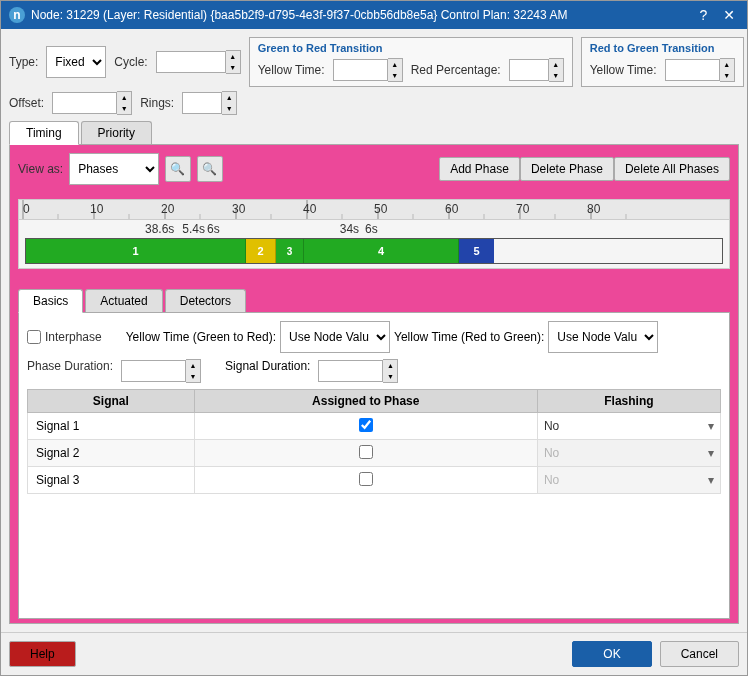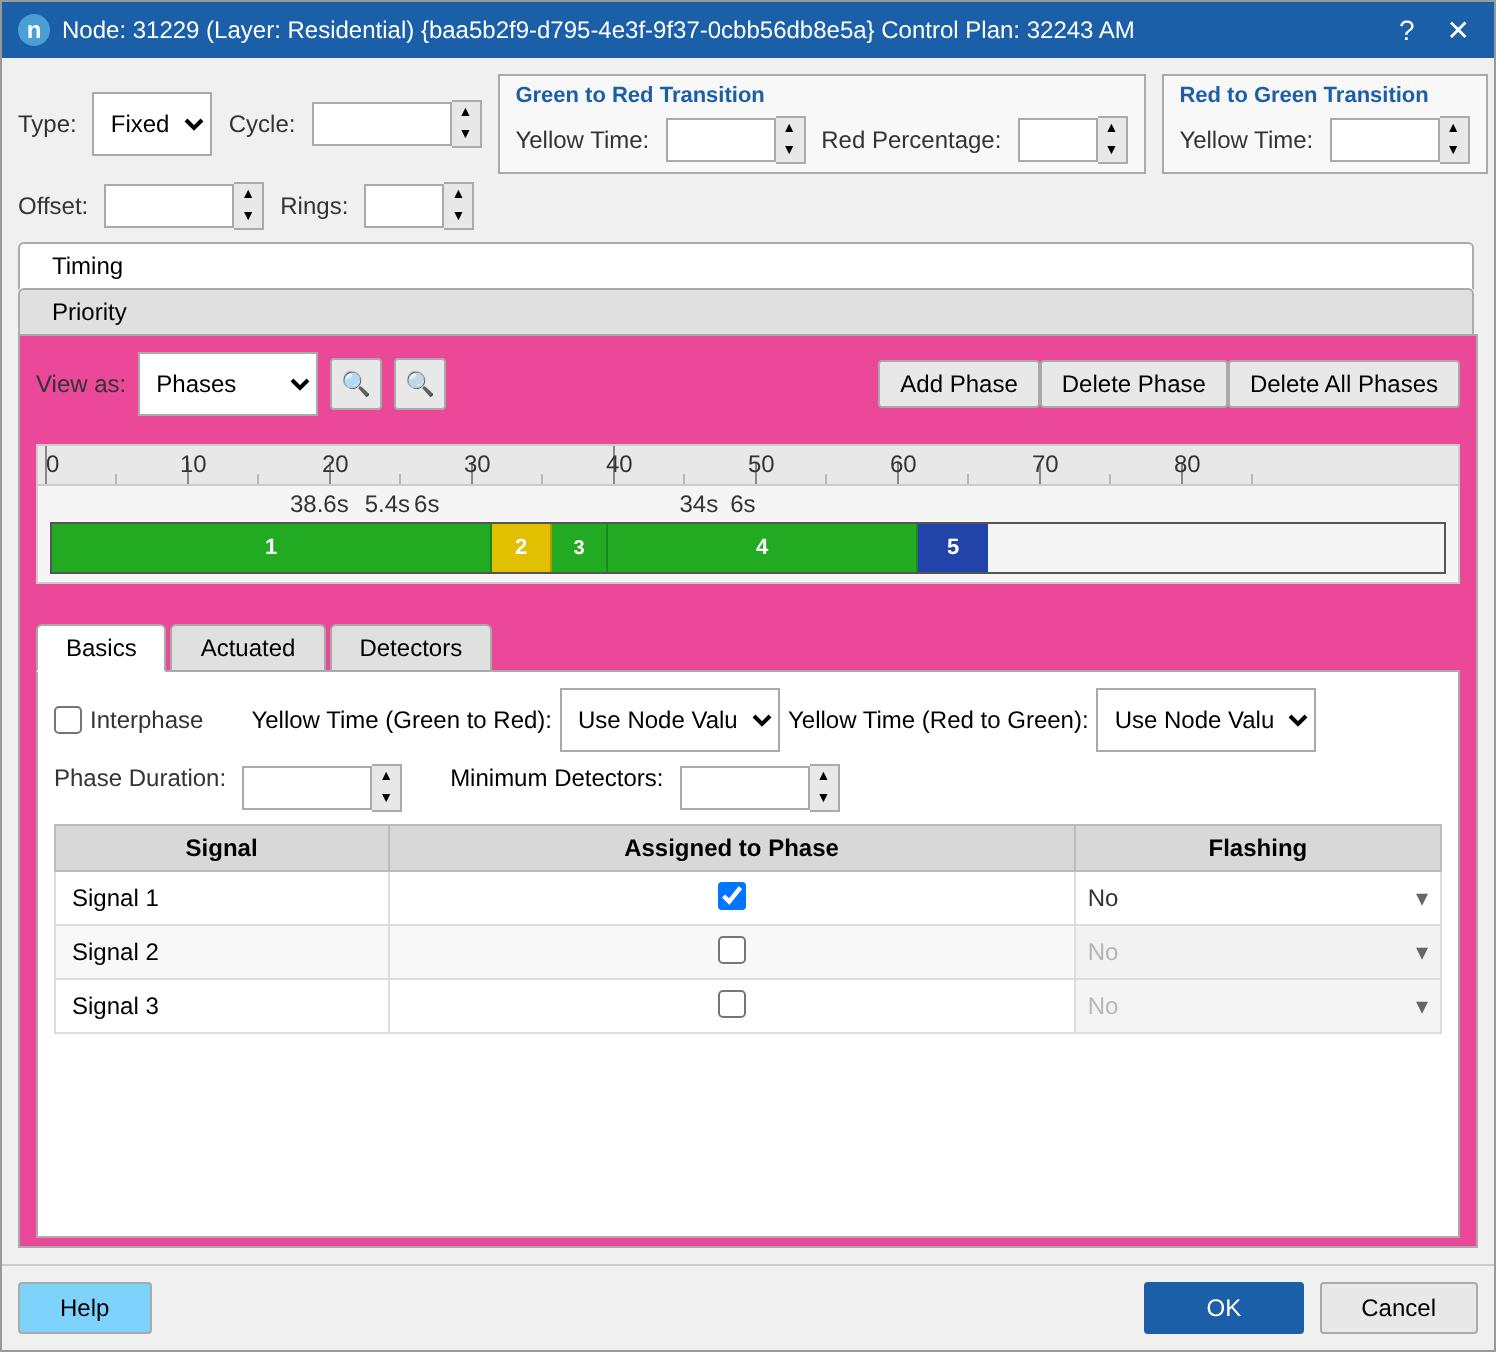--- a/index.html
+++ b/index.html
@@ -15,21 +15,21 @@
     .row { display: flex; align-items: center; gap: 8px; }
     label { color: #333; white-space: nowrap; }
     select, input[type="text"] { border: 1px solid #aaa; background: white; padding: 2px 4px; height: 32px; }
     .spinner { display: flex; align-items: center; }
     .spinner input { width: 70px; height: 22px; border: 1px solid #aaa; padding: 2px 4px; background: white; }
     .spinner-btns { display: flex; flex-direction: column; border: 1px solid #aaa; border-left: none; }
     .spinner-btn { width: 14px; height: 11px; background: #e8e8e8; border: none; cursor: pointer; font-size: 7px; display: flex; align-items: center; justify-content: center; line-height: 1; }
     .transition-group { border: 1px solid #aaa; padding: 6px 8px; background: #f8f8f8; }
     .transition-title { color: #1a5fa8; font-weight: bold; margin-bottom: 4px; font-size: 11px; }
     .tabs-area { display: flex; flex-direction: column; flex: 1; }
-    .tab-row { display: flex; border-bottom: 1px solid #aaa; flex-direction: column; }
+    .tab-row { display: flex; border-bottom: 1px solid #aaa; }
     .tab { padding: 4px 16px; border: 1px solid #aaa; border-bottom: none; background: #e0e0e0; cursor: pointer; margin-right: 2px; border-radius: 3px 3px 0 0; }
     .tab.active { background: white; border-bottom: 1px solid white; margin-bottom: -1px; }
     .tab-content { border: 1px solid #aaa; border-top: none; background: #ec4899; flex: 1; padding: 8px; display: flex; flex-direction: column; gap: 8px; }
     .view-row { display: flex; align-items: center; gap: 6px; }
     .view-btns { margin-left: auto; display: flex; gap: 0; }
     .action-btn { padding: 4px 10px; border: 1px solid #aaa; background: #e8e8e8; cursor: pointer; border-radius: 2px; }
     .icon-btn { width: 26px; height: 26px; border: 1px solid #aaa; background: #e8e8e8; cursor: pointer; display: flex; align-items: center; justify-content: center; border-radius: 2px; }
     .phase-timeline { border: 1px solid #ccc; background: #f5f5f5; margin-top: 4px; }
     .ruler { height: 20px; background: #e8e8e8; border-bottom: 1px solid #ccc; position: relative; overflow: hidden; }
     .phase-bar { display: flex; align-items: center; justify-content: center; color: white; font-weight: bold; font-size: 11px; border-right: 1px solid rgba(255,255,255,0.3); }
@@ -40,21 +40,21 @@
     .bottom-tab.active { background: white; border-bottom: 1px solid white; margin-bottom: -1px; }
     .bottom-tab-content { border: 1px solid #aaa; border-top: none; background: white; padding: 8px; flex: 1; }
     .checkbox-row { display: flex; align-items: center; gap: 4px; margin-bottom: 6px; }
     .fields-row { display: flex; gap: 8px; margin-bottom: 6px; flex-wrap: wrap; }
     .signal-table { width: 100%; border-collapse: collapse; }
     .signal-table th { background: #d8d8d8; border: 1px solid #bbb; padding: 4px 8px; text-align: center; }
     .signal-table td { border: 1px solid #ddd; padding: 4px 8px; background: white; }
     .signal-table tr:nth-child(even) td { background: #f8f8f8; }
     .footer { display: flex; justify-content: space-between; align-items: center; padding: 8px; border-top: 1px solid #ccc; flex-shrink: 0; }
     .footer-right { display: flex; gap: 8px; }
-    .footer-btn { padding: 5px 20px; border: 1px solid #aaa; background: #7dd3fc; cursor: pointer; border-radius: 2px; }
+    .footer-btn { padding: 5px 20px; border: 1px solid #aaa; background: #b91c1c; cursor: pointer; border-radius: 2px; }
     .footer-btn.ok { background: #e8e8e8; }
     .footer-btn.cancel { background: #e8e8e8; }
     input[type="checkbox"] { width: 14px; height: 14px; cursor: pointer; }
   </style>
 </head>
 <body>
 
 <div class="window">
 
   <div class="title-bar">
@@ -243,21 +243,21 @@
 
             <div class="fields-row">
               <label>Phase Duration:</label>
               <div class="spinner">
                 <input type="text" style="width: 65px;" readonly="">
                 <div class="spinner-btns">
                   <button class="spinner-btn">▲</button>
                   <button class="spinner-btn">▼</button>
                 </div>
               </div>
-              <span style="margin-left:16px;">Minimum Detectors:</span>
+              <span style="margin-left:16px;">Signal Duration:</span>
               <div class="spinner">
                 <input type="text" style="width: 65px;" readonly="">
                 <div class="spinner-btns">
                   <button class="spinner-btn">▲</button>
                   <button class="spinner-btn">▼</button>
                 </div>
               </div>
             </div>
 
             <table class="signal-table">

